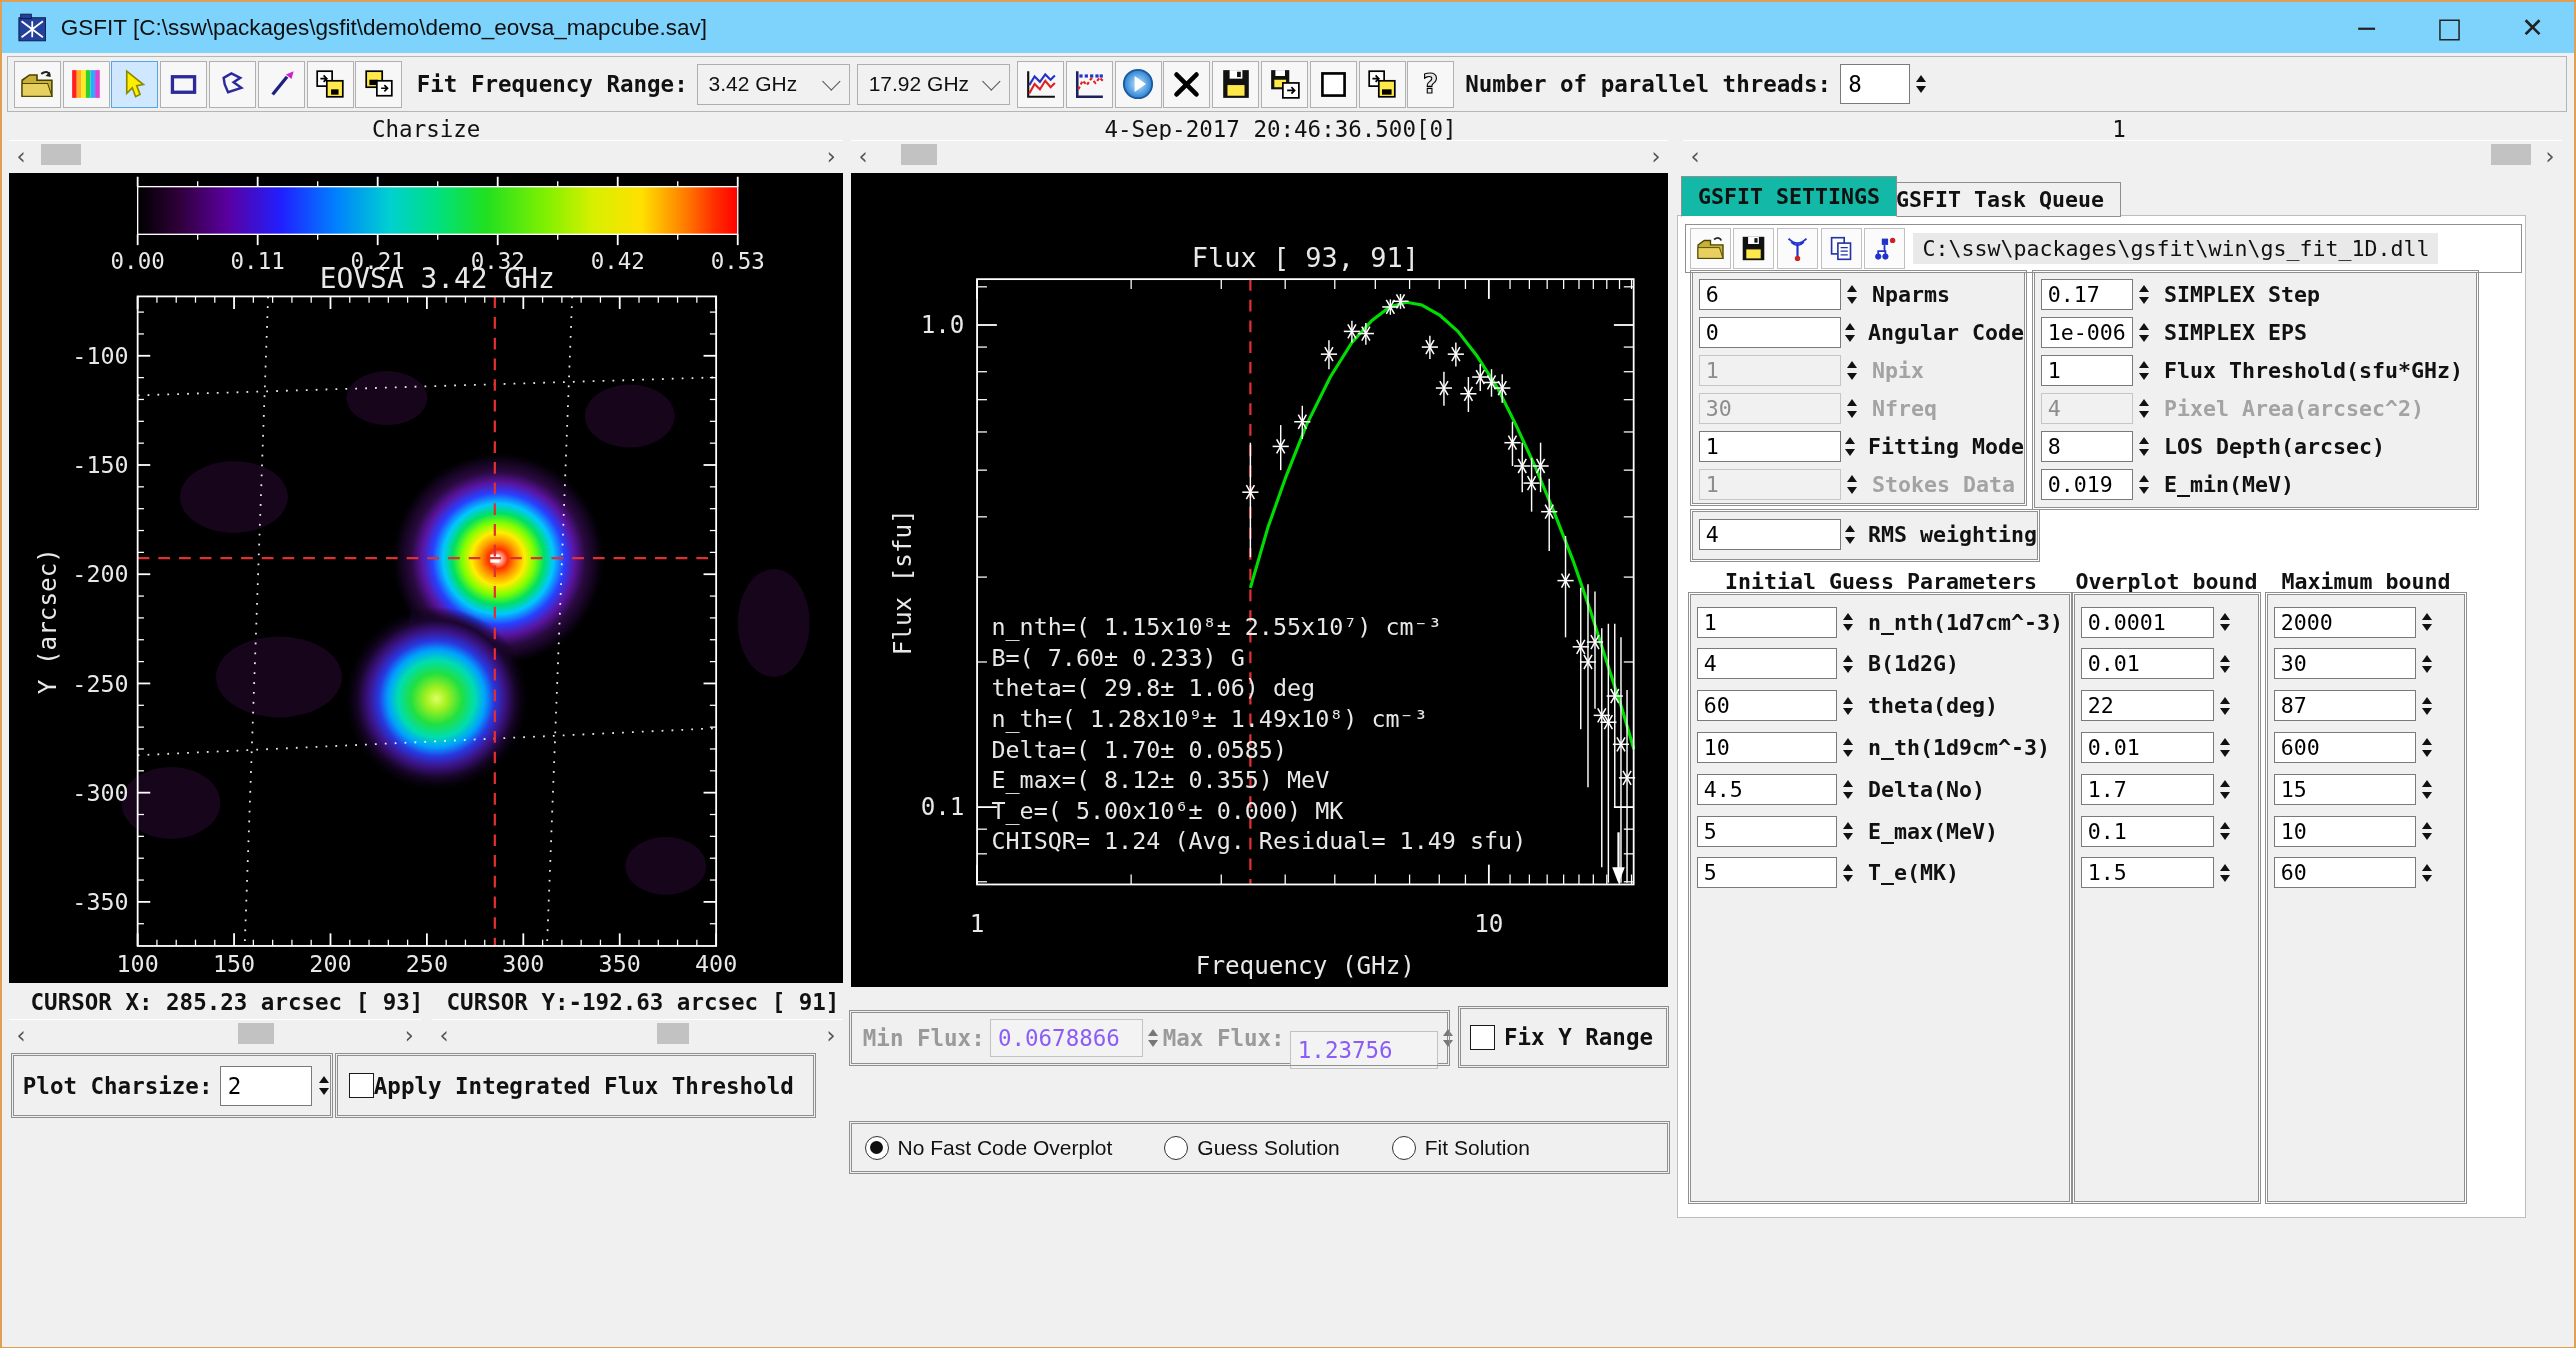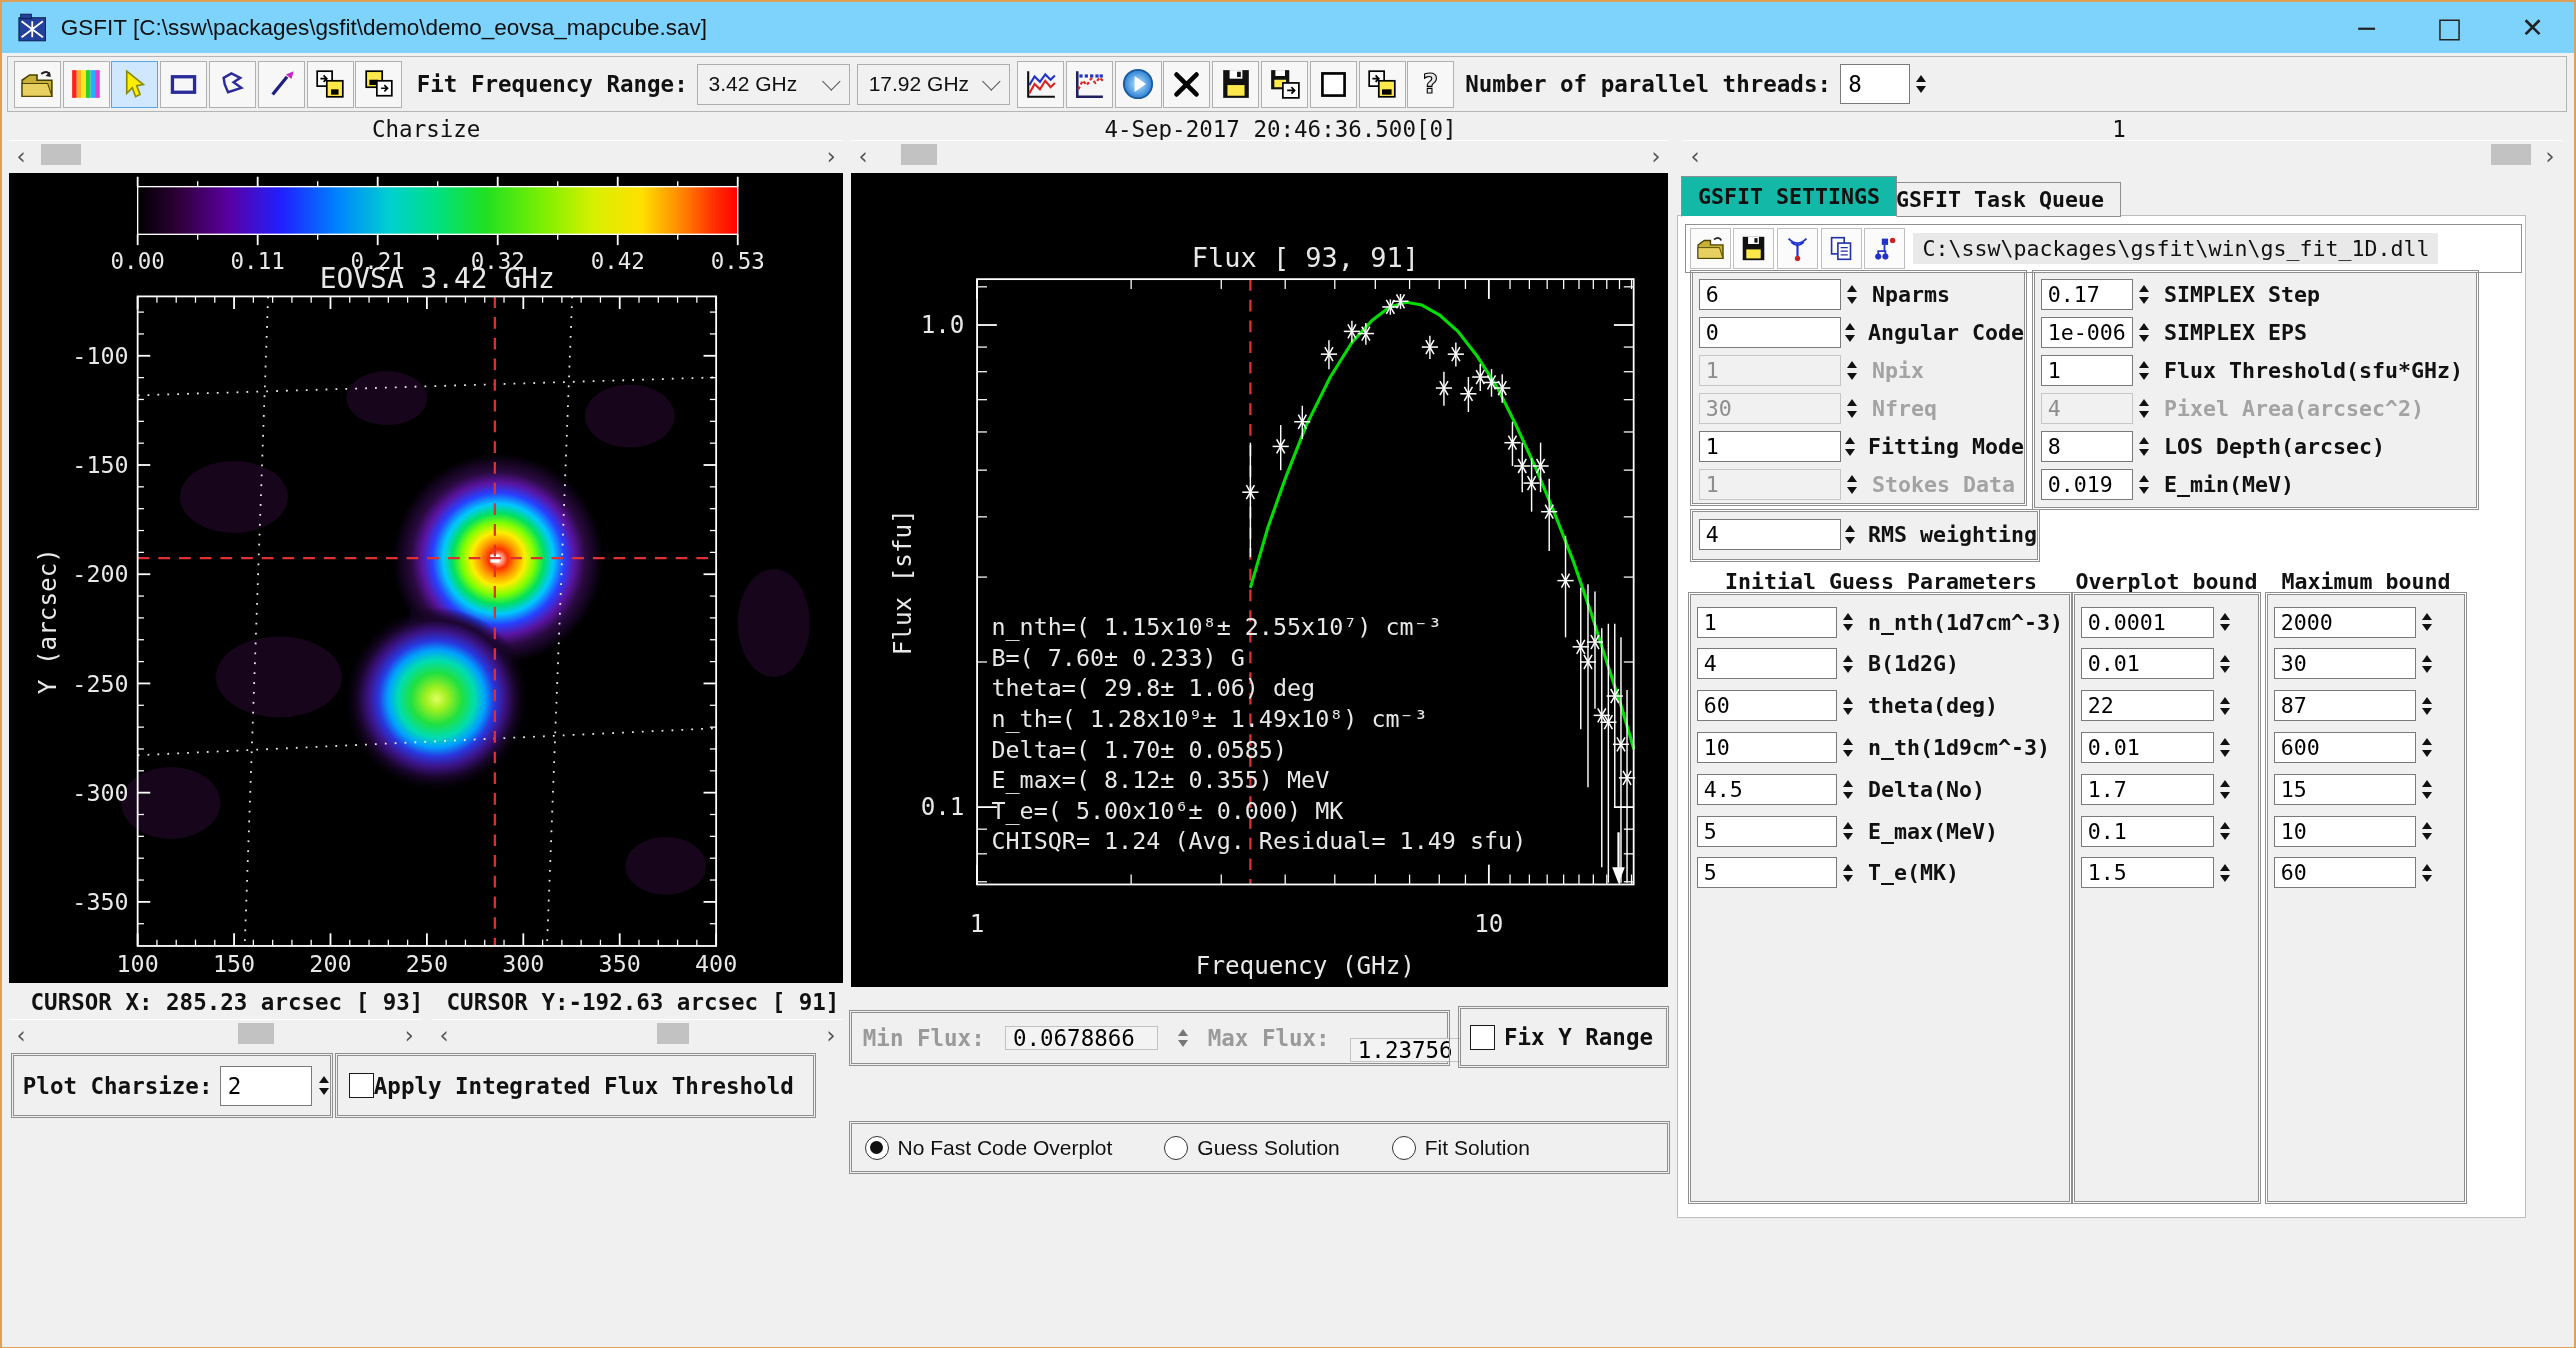--- a/index.html
+++ b/index.html
@@ -41,21 +41,21 @@
   
   .cursorrow span{position:absolute;top:987px;font-size:22.5px;font-weight:bold;text-align:center;}
   .gb{position:absolute;border:0.9px solid #8f8f8f;outline:0.9px solid #8f8f8f;outline-offset:1.8px;background:#f0f0f0;box-sizing:border-box;}
   .rowflex{display:flex;align-items:center;height:100%;}
   .biglabel{font-size:22.5px;font-weight:bold;white-space:nowrap;}
   .cb{width:25px;height:25px;background:#fff;border:1.8px solid #1a1a1a;box-sizing:border-box;}
   .radio{width:24px;height:24px;border-radius:50%;background:#fff;border:1.8px solid #333;position:relative;box-sizing:border-box;}
   .radio.on::after{content:"";position:absolute;inset:4.5px;background:#101010;border-radius:50%;}
   .radiolabel{font-family:"Liberation Sans",sans-serif;font-size:21px;margin-left:9px;}
   .grayed{color:#9a9a9a;}
-  .ginput{height:24px;border:0.9px solid #c2c2c2;background:#f3f3f3;color:#000000;font-family:"DejaVu Sans Mono",monospace;
+  .ginput{height:38px;border:0.9px solid #c2c2c2;background:#f3f3f3;color:#8b5cf6;font-family:"DejaVu Sans Mono",monospace;
           font-size:22.5px;padding-left:7.2px;box-sizing:border-box;}
   .winput{height:40px;border:0.9px solid #7a7a7a;background:#fff;font-family:"DejaVu Sans Mono",monospace;
           font-size:22.5px;padding-left:7.2px;box-sizing:border-box;}
   
   .rpanel{position:absolute;left:1675px;top:213px;width:849px;height:1003px;background:#ffffff;border:0.9px solid #bdbdbd;box-sizing:border-box;}
   .tab{position:absolute;font-size:21.6px;font-weight:bold;display:flex;align-items:center;padding:0 16px;
        border:0.9px solid #8f8f8f;box-sizing:border-box;}
   .tab.active{left:1679px;top:174px;height:41px;background:#14b8a6;border-bottom:0.9px solid #fff;z-index:3;}
   .tab.idle{left:1877px;top:180px;height:35px;background:#f0f0f0;z-index:2;}
   .rtoolbar{position:absolute;left:1683px;top:222px;width:837px;height:49px;border:0.9px solid #909090;background:#fff;
@@ -726,21 +726,21 @@
     </div>
   </div>
   <div class="gb" style="left:335px;top:1053px;width:477px;height:61px;">
     <div class="rowflex" style="padding-left:10.8px;">
       <div class="cb"></div>
       <span class="biglabel">Apply Integrated Flux Threshold</span>
     </div>
   </div>
 
   <div class="gb" style="left:849px;top:1010px;width:597px;height:52px;">
-    <div class="rowflex" style="padding-left:10.8px;gap:20px;">
+    <div class="rowflex" style="padding-left:10.8px;gap:5px;">
       <span class="biglabel grayed">Min Flux:</span>
       <input class="ginput" style="width: 153px;" value="0.0678866">
       <span class="spin">
           <i class="up" style="border-bottom-color:#777;"></i>
           <i class="dn" style="border-top-color:#777;"></i>
         </span>
       <span class="biglabel grayed">Max Flux:</span>
       <input class="ginput" style="width: 148px; margin-top: 24px;" value="1.23756">
       <span class="spin">
           <i class="up" style="border-bottom-color:#777;"></i>

